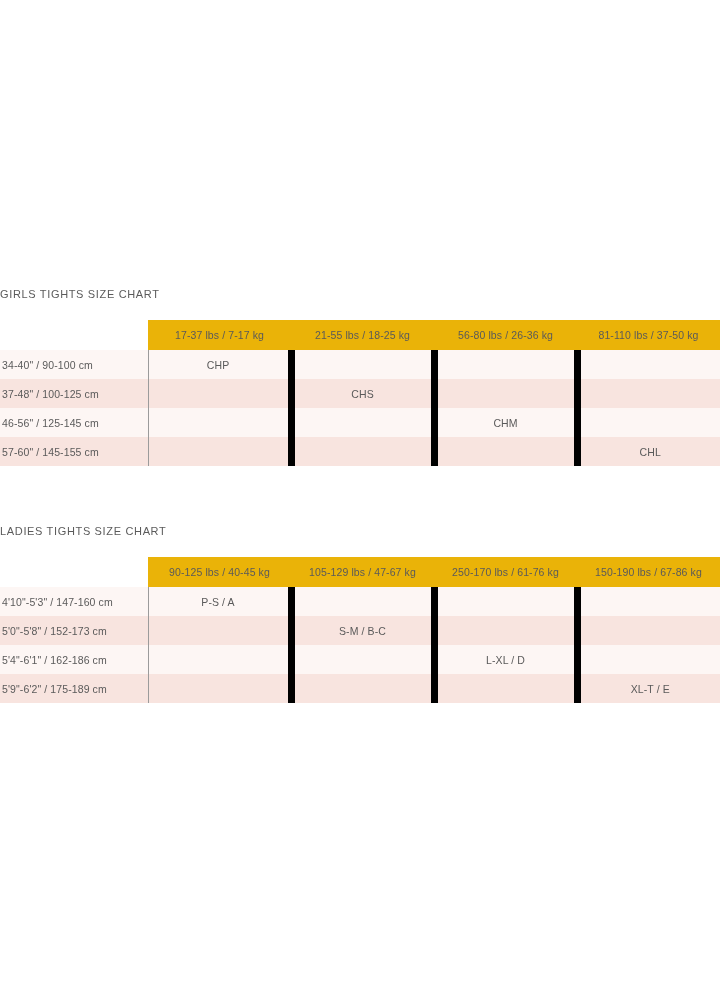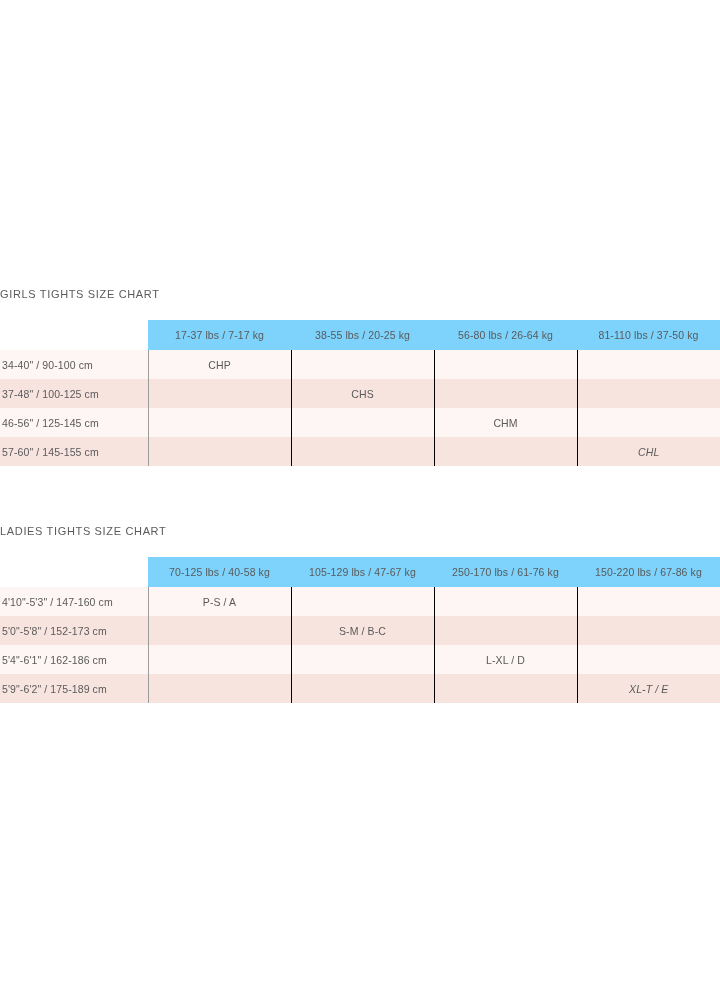--- a/index.html
+++ b/index.html
@@ -56,46 +56,45 @@
     padding: 0;
     text-align: center;
     vertical-align: middle;
     letter-spacing: 0.01em;
     white-space: nowrap;
   }
 
   table.size-chart thead th {
     height: 30px;
     color: #5a5a5a;
-    background: #7dd3fc;
+    background: #eab308;
     border: none;
     font-size: 10.5px;
   }
   table.size-chart thead th.corner {
     background: #ffffff;
   }
 
   tbody tr.row-odd td {
     background: #fdf6f4;
   }
   tbody tr.row-even td {
     background: #f8e4df;
   }
 
   tbody td.rowlabel {
     text-align: left;
     padding-left: 2px;
     border-right: 1px solid #9b9b9b;
   }
   tbody td.cell {
-    border-right: 1px solid #000000;
+    border-right: 7px solid #000000;
   }
   tbody td.cell:last-child {
     border-right: none;
-    font-style: italic;
   }
 </style>
 </head>
 <body>
 
 <div class="page">
 
   <section class="chart-block" id="girls-block">
     <div class="chart-title">GIRLS TIGHTS SIZE CHART</div>
     <table class="size-chart">
@@ -103,22 +102,22 @@
         <col class="lbl">
           <col class="dat">
           <col class="dat">
           <col class="dat">
           <col class="dat">
       </colgroup>
       <thead>
         <tr>
           <th class="corner"></th>
           <th>17-37 lbs / 7-17 kg</th>
-          <th>38-55 lbs / 20-25 kg</th>
-          <th>56-80 lbs / 26-64 kg</th>
+          <th>21-55 lbs / 18-25 kg</th>
+          <th>56-80 lbs / 26-36 kg</th>
           <th>81-110 lbs / 37-50 kg</th>
         </tr>
       </thead>
       <tbody>
         <tr class="row-odd">
           <td class="rowlabel">34-40" / 90-100 cm</td>
           <td class="cell">CHP</td>
           <td class="cell"></td>
           <td class="cell"></td>
           <td class="cell"></td>
@@ -154,24 +153,24 @@
       <colgroup>
         <col class="lbl">
           <col class="dat">
           <col class="dat">
           <col class="dat">
           <col class="dat">
       </colgroup>
       <thead>
         <tr>
           <th class="corner"></th>
-          <th>70-125 lbs / 40-58 kg</th>
+          <th>90-125 lbs / 40-45 kg</th>
           <th>105-129 lbs / 47-67 kg</th>
           <th>250-170 lbs / 61-76 kg</th>
-          <th>150-220 lbs / 67-86 kg</th>
+          <th>150-190 lbs / 67-86 kg</th>
         </tr>
       </thead>
       <tbody>
         <tr class="row-odd">
           <td class="rowlabel">4'10"-5'3" / 147-160 cm</td>
           <td class="cell">P-S / A</td>
           <td class="cell"></td>
           <td class="cell"></td>
           <td class="cell"></td>
         </tr>

